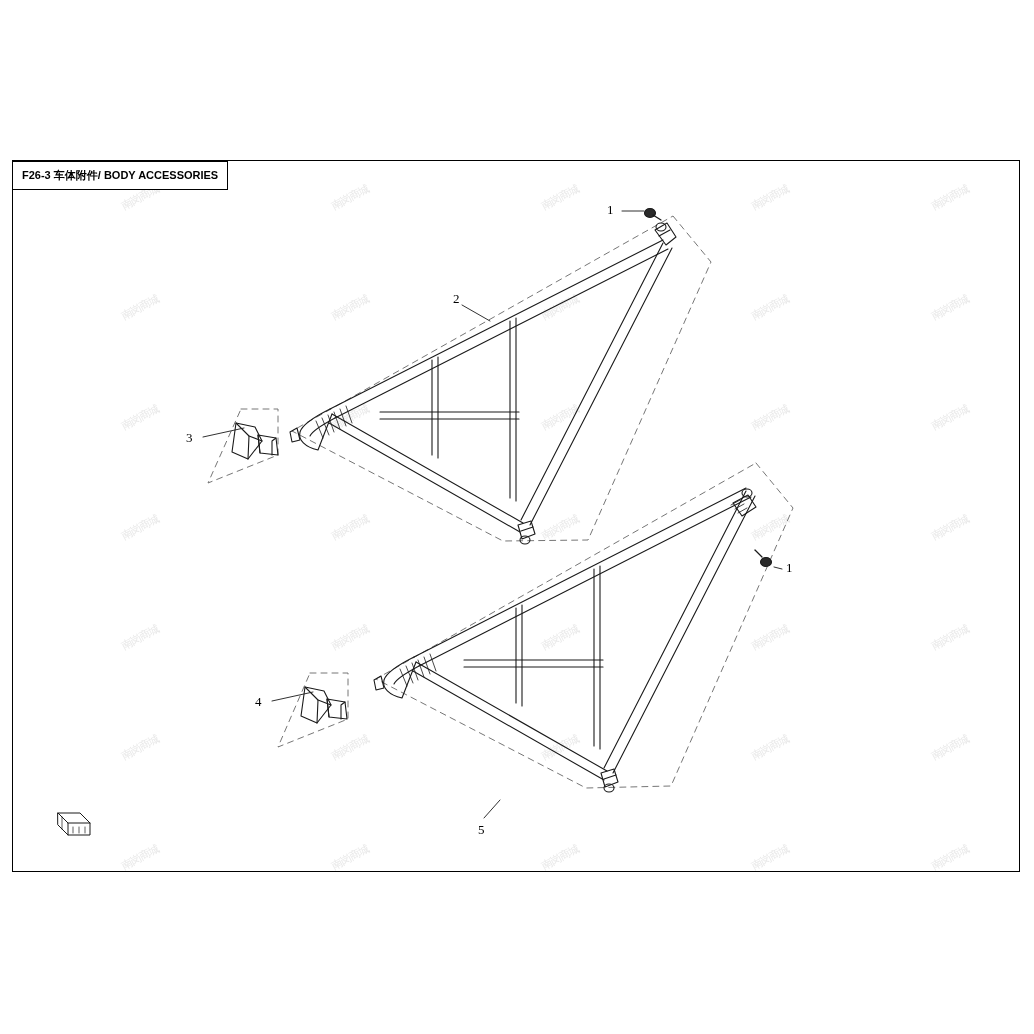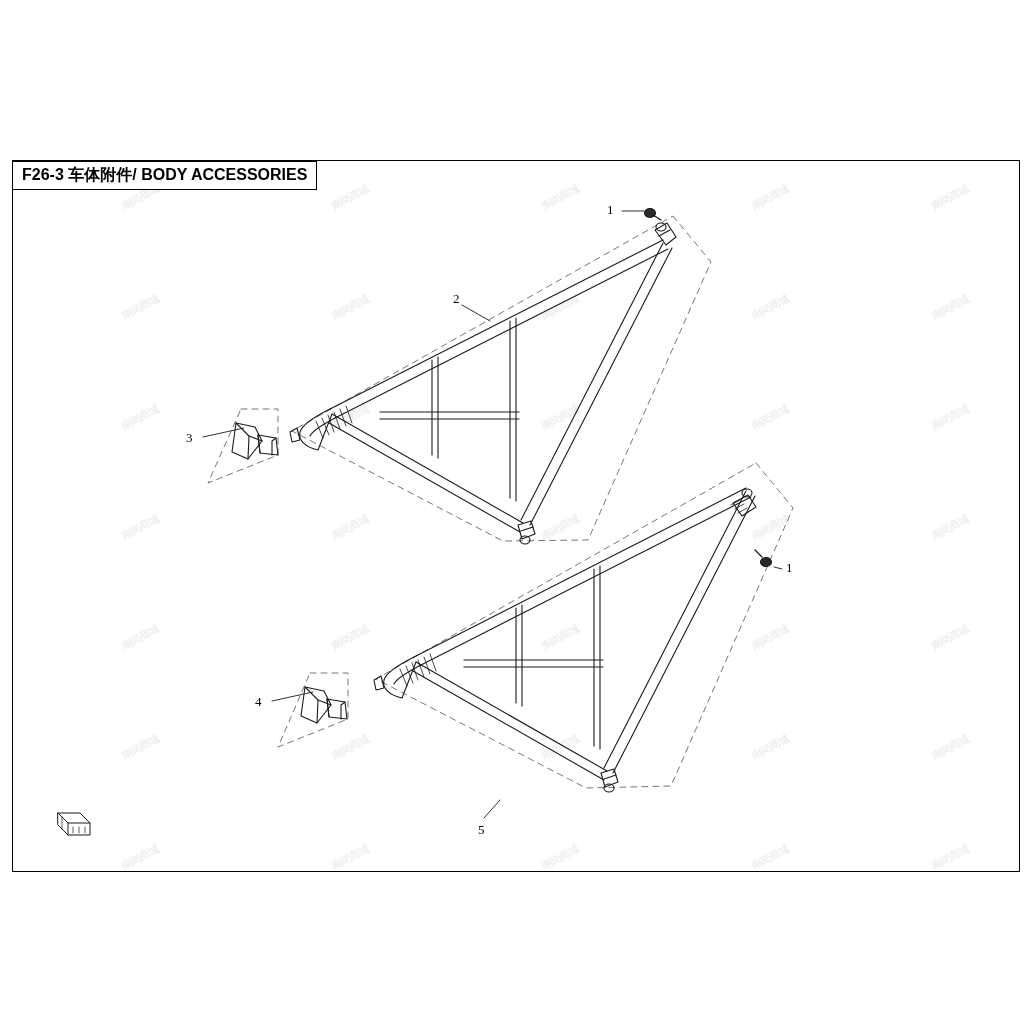--- a/index.html
+++ b/index.html
@@ -38,21 +38,21 @@
     height: 29px;
     border: 1px solid #000000;
     box-sizing: border-box;
     background: #ffffff;
     display: flex;
     align-items: center;
     padding: 0 9px;
     z-index: 5;
   }
   .title-text {
-    font-size: 16px;
+    font-size: 11px;
     font-weight: bold;
     color: #000000;
     letter-spacing: 0px;
     white-space: nowrap;
   }
   .wm-layer {
     position: absolute;
     left: 0; top: 0;
     width: 1034px; height: 1034px;
     pointer-events: none;

